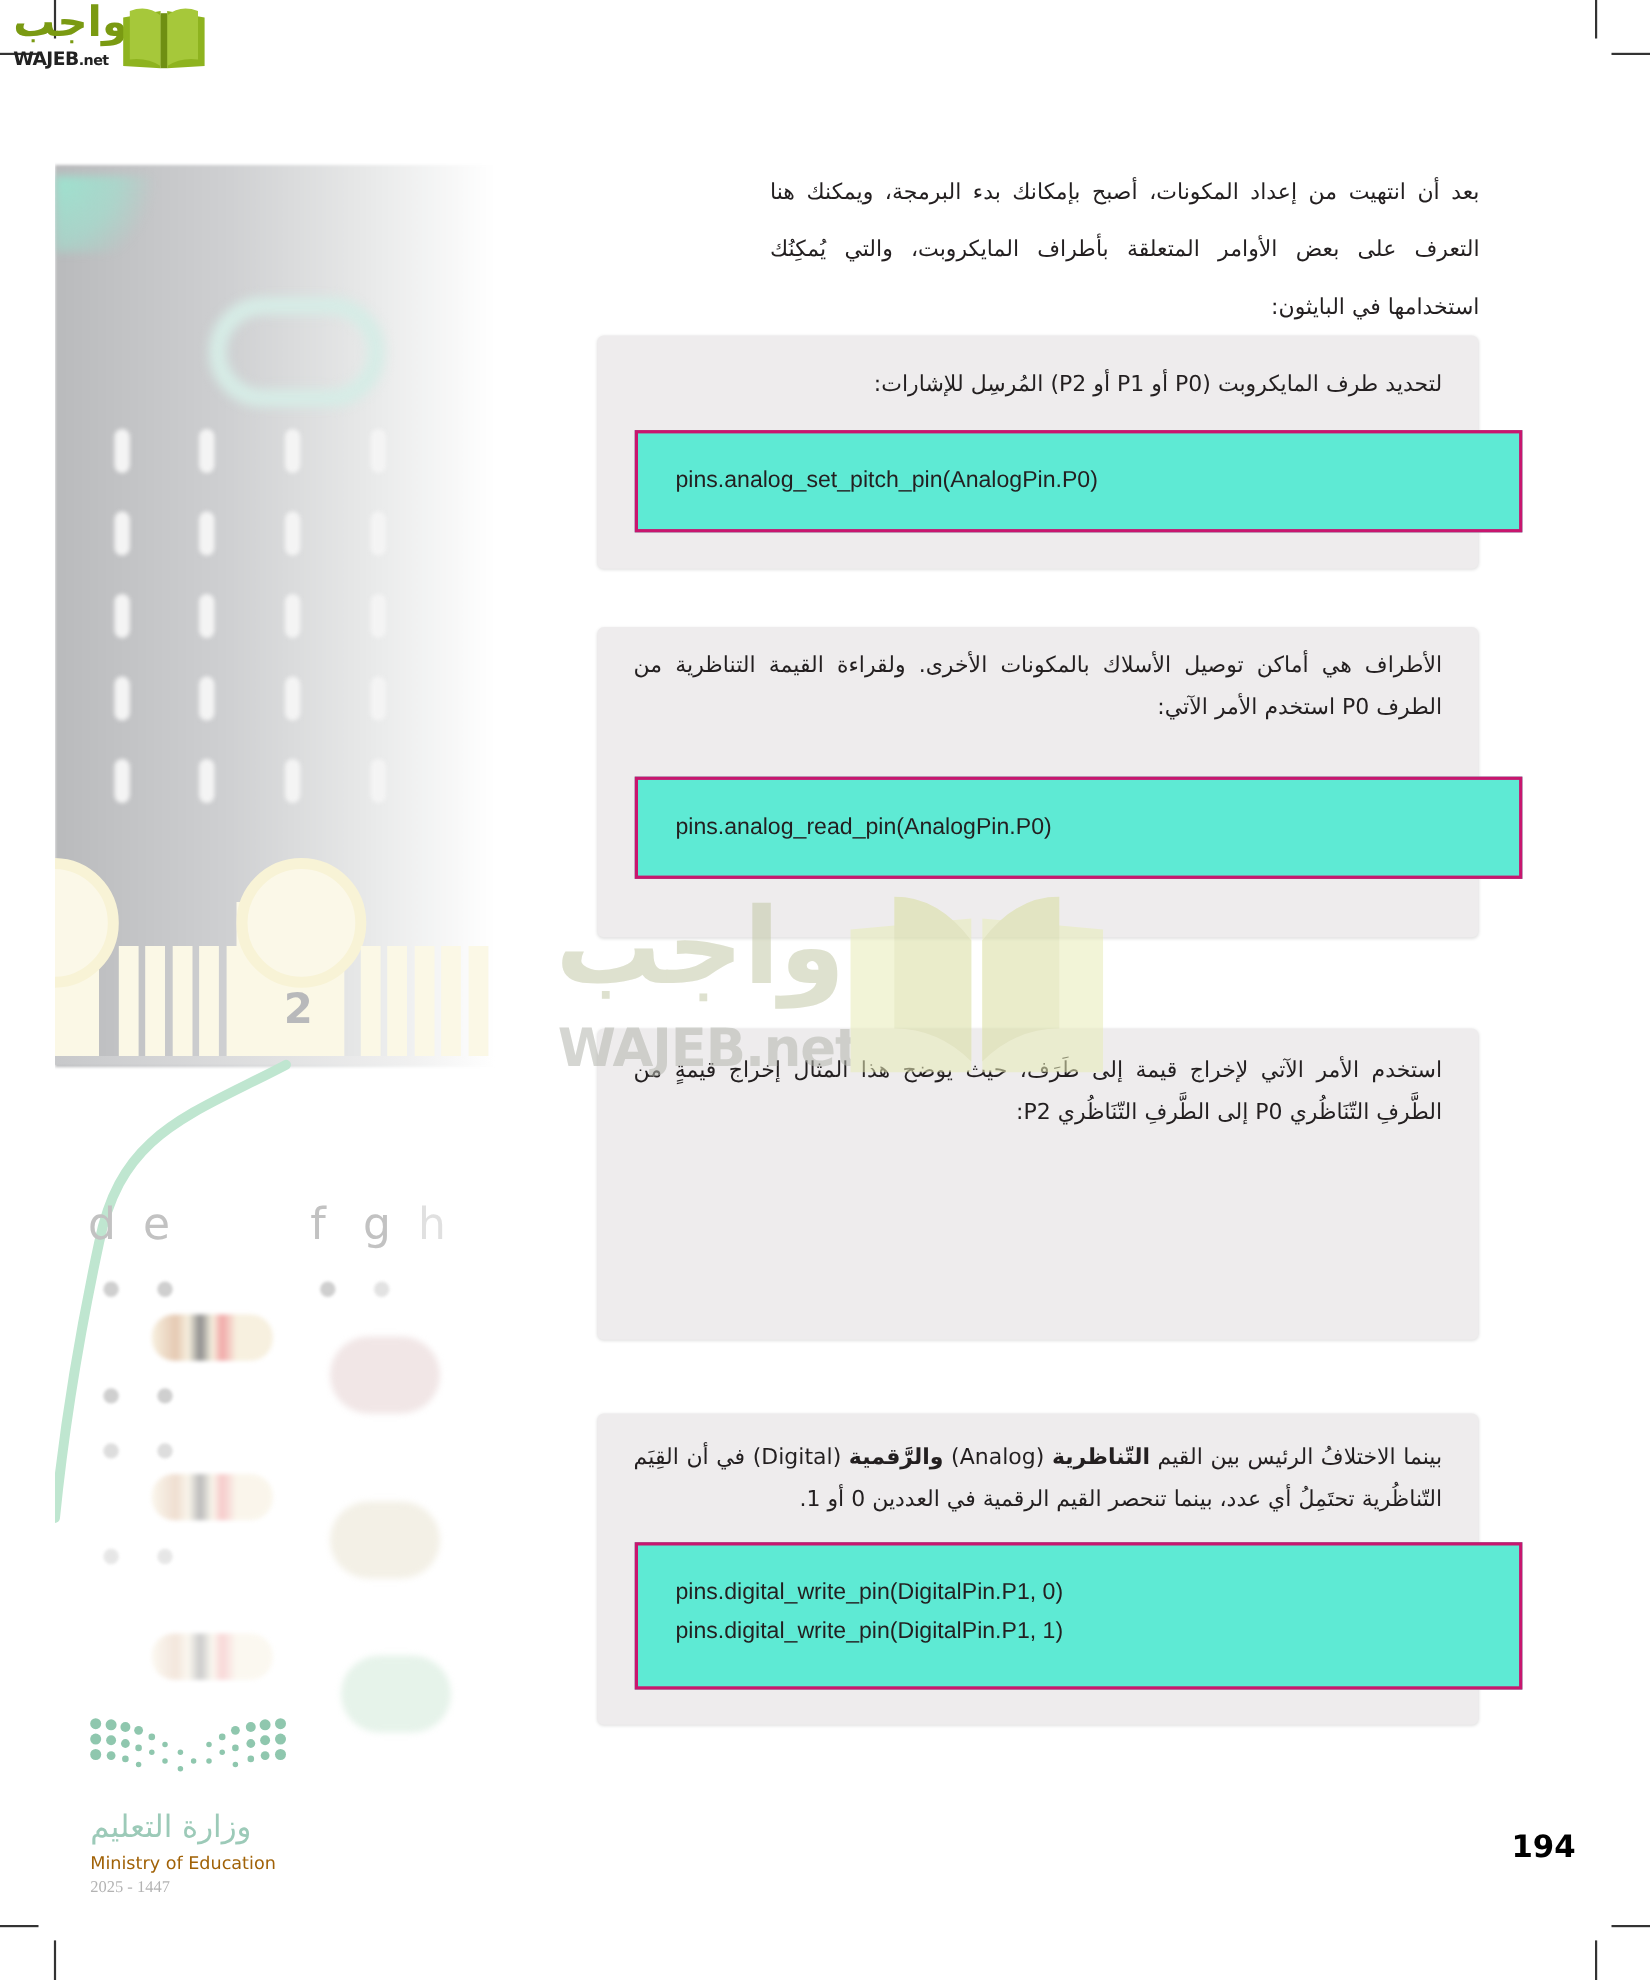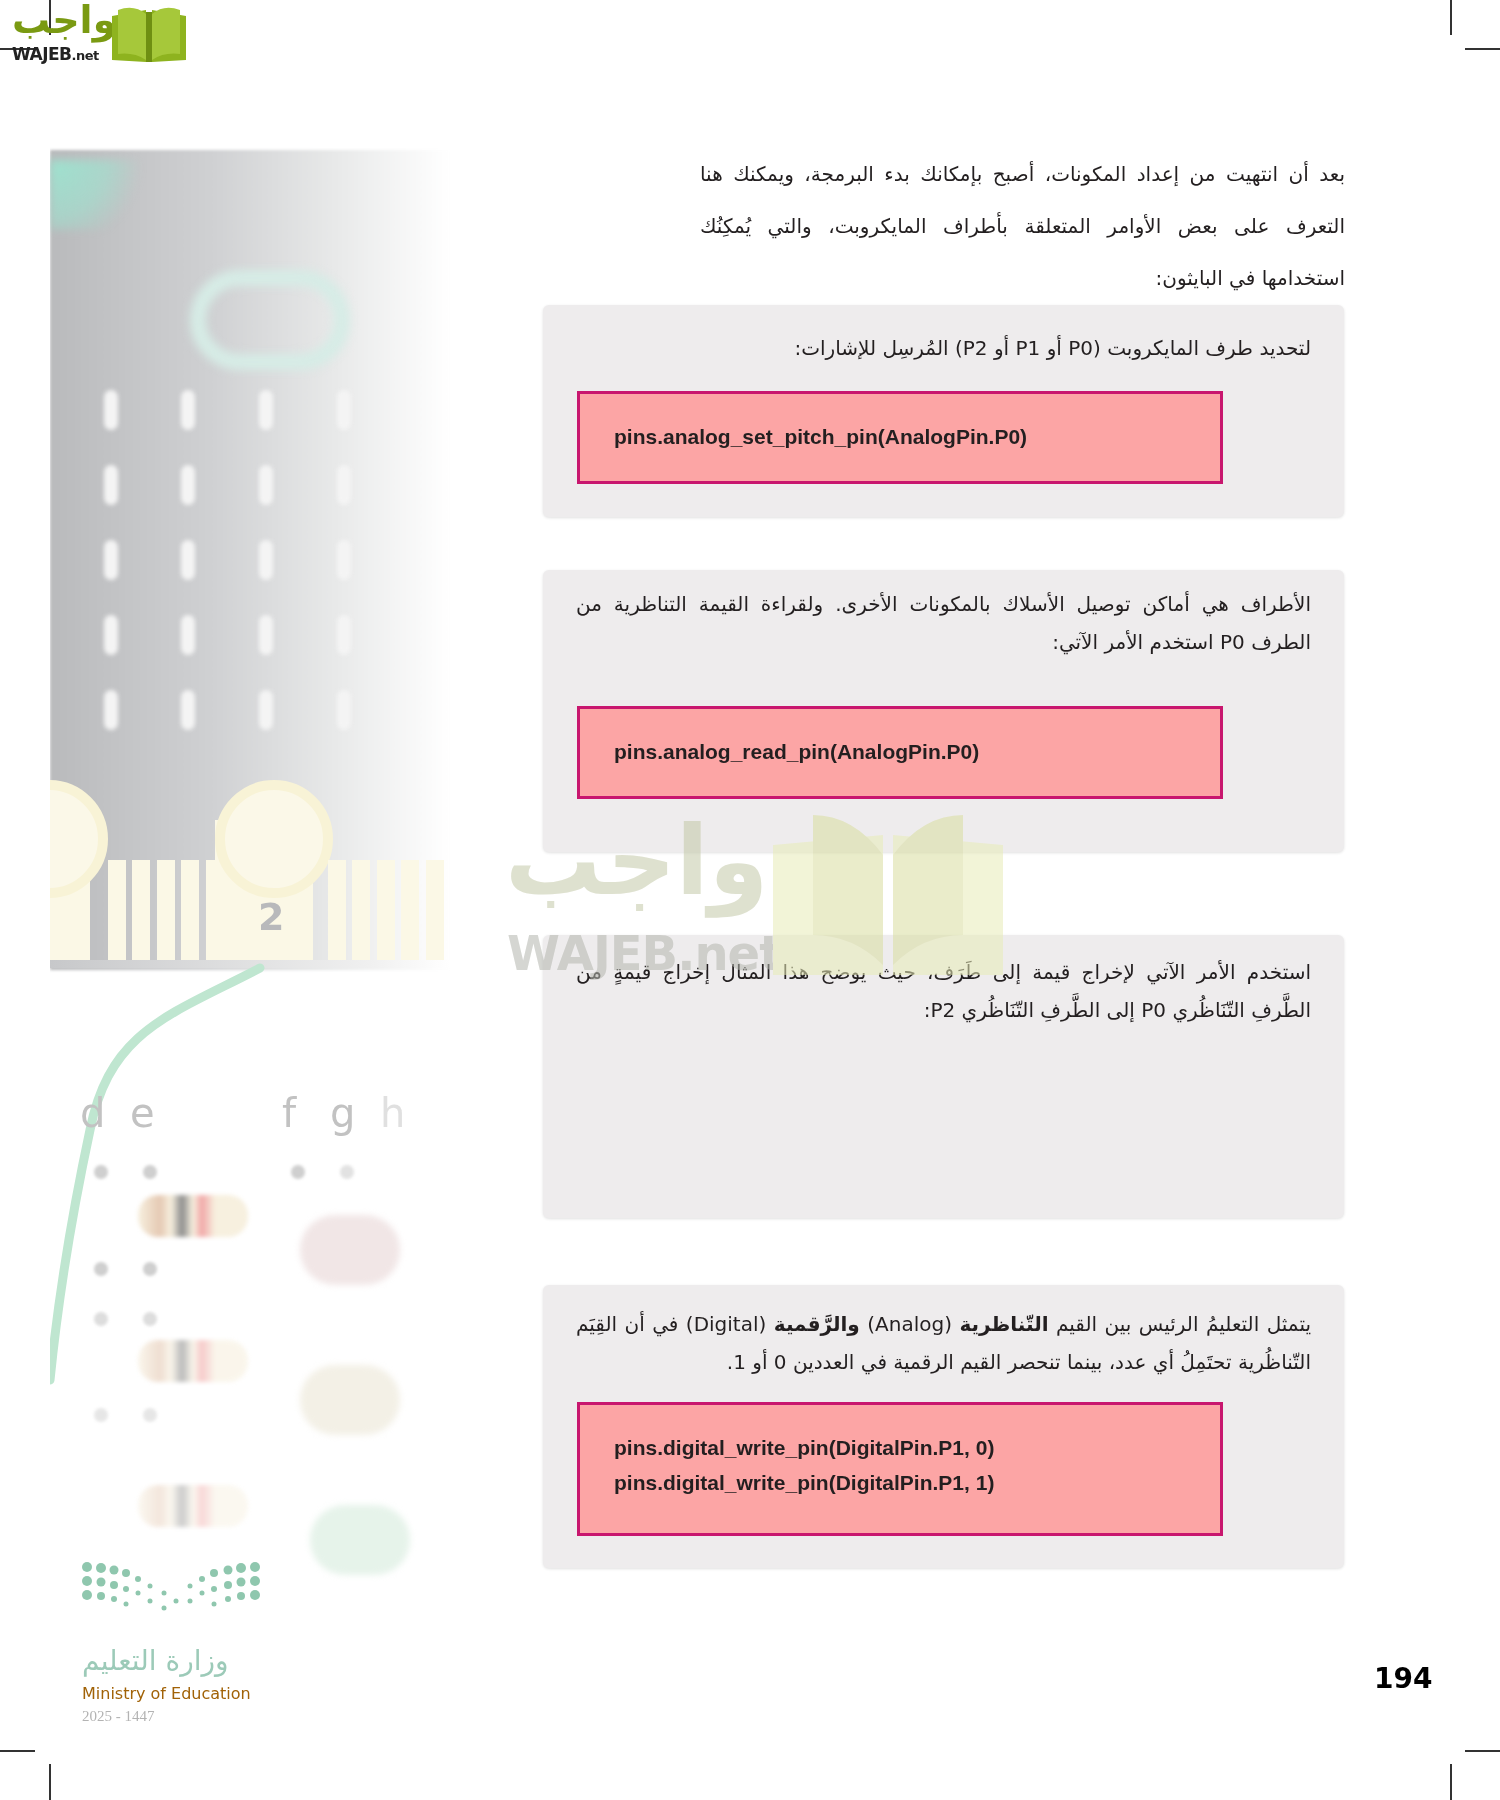--- a/index.html
+++ b/index.html
@@ -87,22 +87,22 @@
     background: #eeeced; border-radius: 6px;
     box-shadow: 0 1px 3px rgba(0,0,0,0.12);
   }
   .panel-text {
     position: absolute; left: 33px; right: 33px;
     direction: rtl; text-align: justify; text-align-last: right;
     font-size: 20px; line-height: 38px; color: #231f20;
   }
   .panel-text b { font-weight: bold; }
   .code-box {
-    position: absolute; left: 34px; width: 646px;
-    background: #fca5a5; border: 3px solid #c8166e; box-sizing: border-box; font-weight: bold;
+    position: absolute; left: 34px; width: 807px;
+    background: #5eead4; border: 3px solid #c8166e; box-sizing: border-box;
   }
   .code-line {
     position: absolute; left: 34px;
     font-family: "Liberation Sans", sans-serif; font-size: 21px; color: #231f20; white-space: pre;
   }
 
   
   .moe { position: absolute; left: 80px; top: 1560px; width: 200px; height: 170px; }
   .moe-ar { position: absolute; left: 2px; top: 84px; font-size: 28px; color: #9ccab8; letter-spacing: 1px; }
   .moe-en { position: absolute; left: 2px; top: 124px; font-size: 16px; color: #a16207; }
@@ -218,21 +218,21 @@
   <div class="code-box" style="top:136px;height:93px;">
     <div class="code-line" style="top:31px;">pins.analog_read_pin(AnalogPin.P0)</div>
   </div>
 </div>
 
 <div class="panel" style="top:935px;height:283px;">
   <div class="panel-text" style="top:18px;">استخدم الأمر الآتي لإخراج قيمة إلى طَرَف، حيث يوضح هذا المثال إخراج قيمةٍ من الطَّرفِ التّنَاظُري P0 إلى الطَّرفِ التّنَاظُري P2:</div>
 </div>
 
 <div class="panel" style="top:1285px;height:283px;">
-  <div class="panel-text" style="top:20px;"><span>يتمثل التعليمُ الرئيس بين القيم </span><b>التّناظرية</b><span> (Analog) </span><b>والرَّقمية</b><span> (Digital) في أن القِيَم التّناظُرية تحتَمِلُ أي عدد، بينما تنحصر القيم الرقمية في العددين 0 أو 1.</span></div>
+  <div class="panel-text" style="top:20px;"><span>بينما الاختلافُ الرئيس بين القيم </span><b>التّناظرية</b><span> (Analog) </span><b>والرَّقمية</b><span> (Digital) في أن القِيَم التّناظُرية تحتَمِلُ أي عدد، بينما تنحصر القيم الرقمية في العددين 0 أو 1.</span></div>
   <div class="code-box" style="top:117px;height:134px;">
     <div class="code-line" style="top:31px;">pins.digital_write_pin(DigitalPin.P1, 0)</div>
     <div class="code-line" style="top:66px;">pins.digital_write_pin(DigitalPin.P1, 1)</div>
   </div>
 </div>
 
 <div class="watermark">
   <span class="wm-ar">واجب</span>
   <span class="wm-en">WAJEB.net</span>
   <svg style="position:absolute;left:268px;top:0;" width="230" height="160" viewBox="0 0 230 160">

